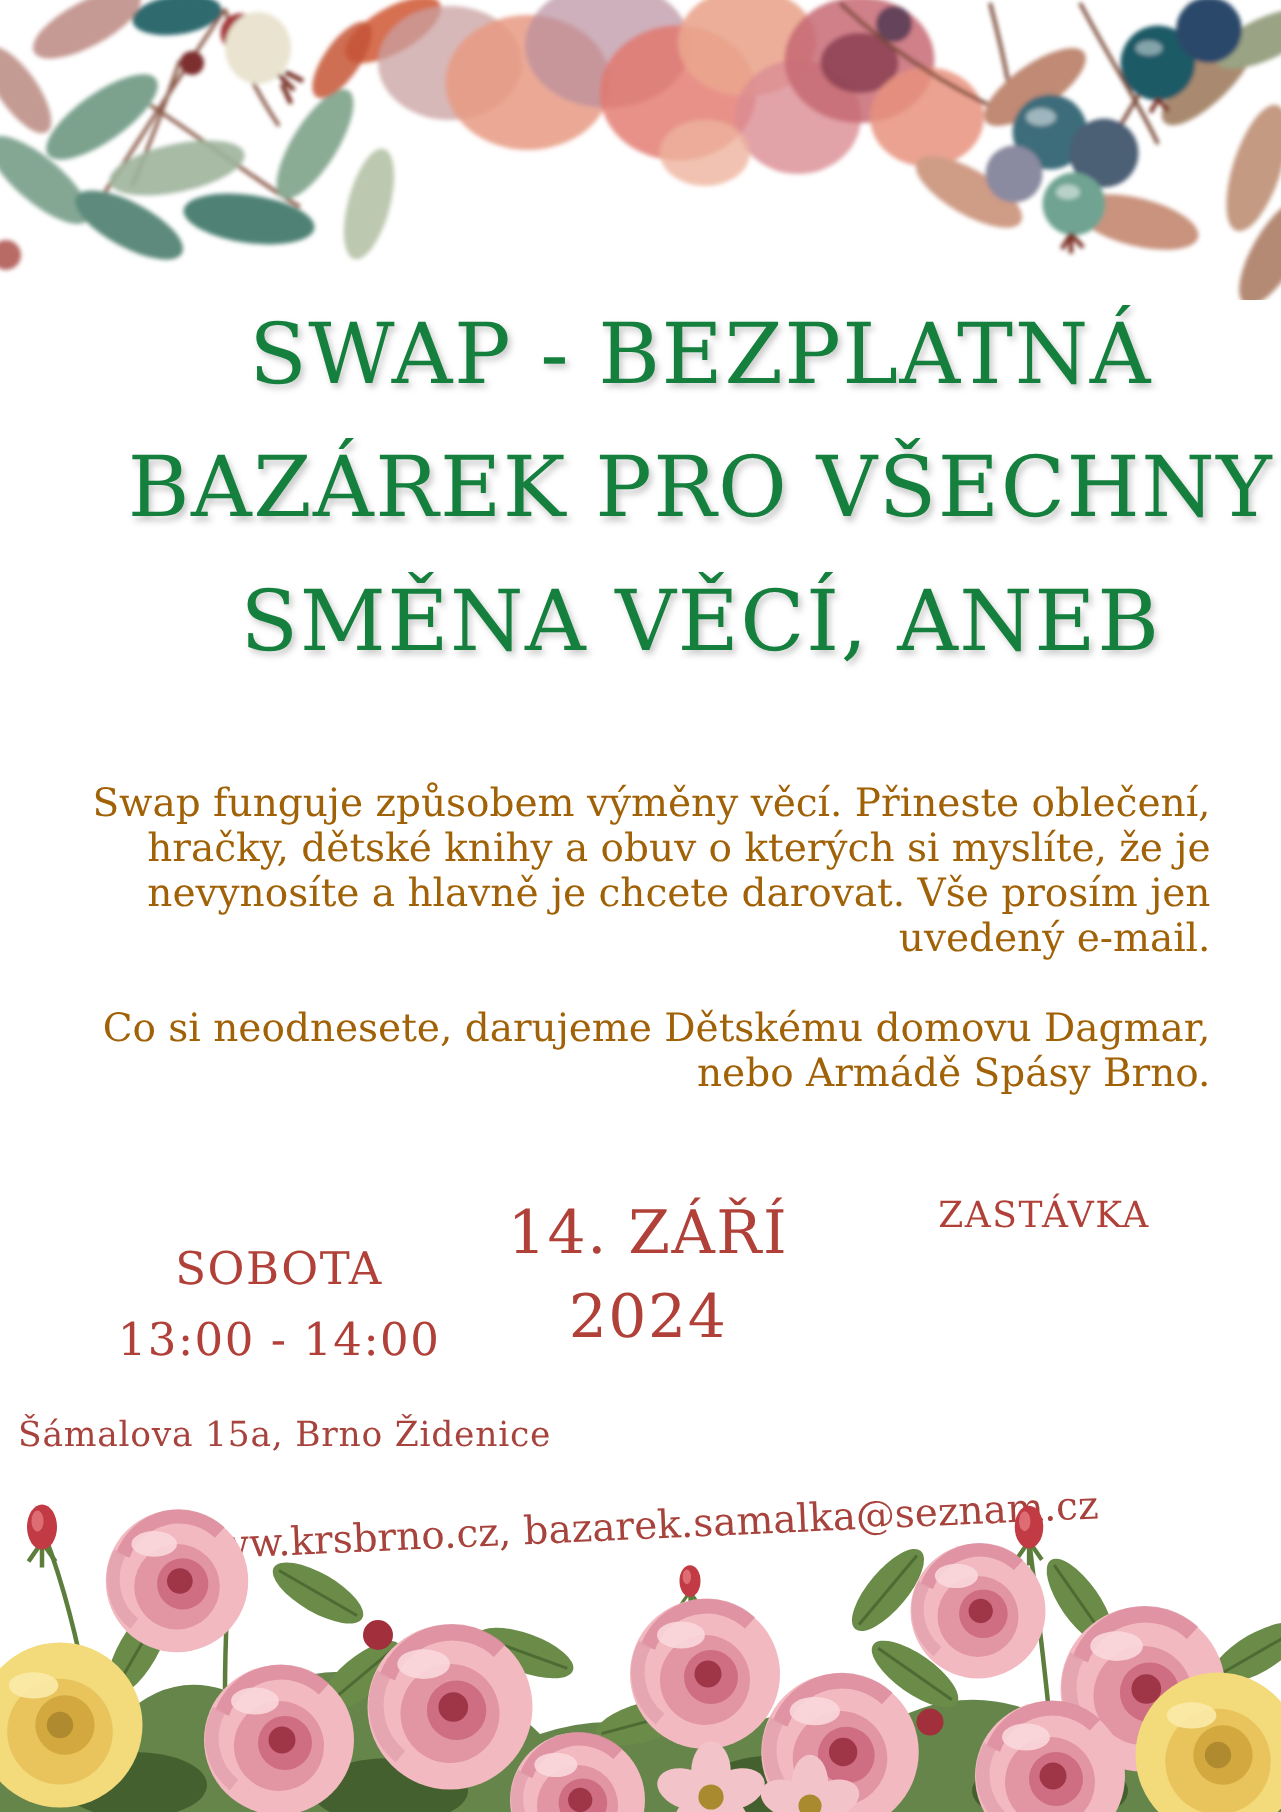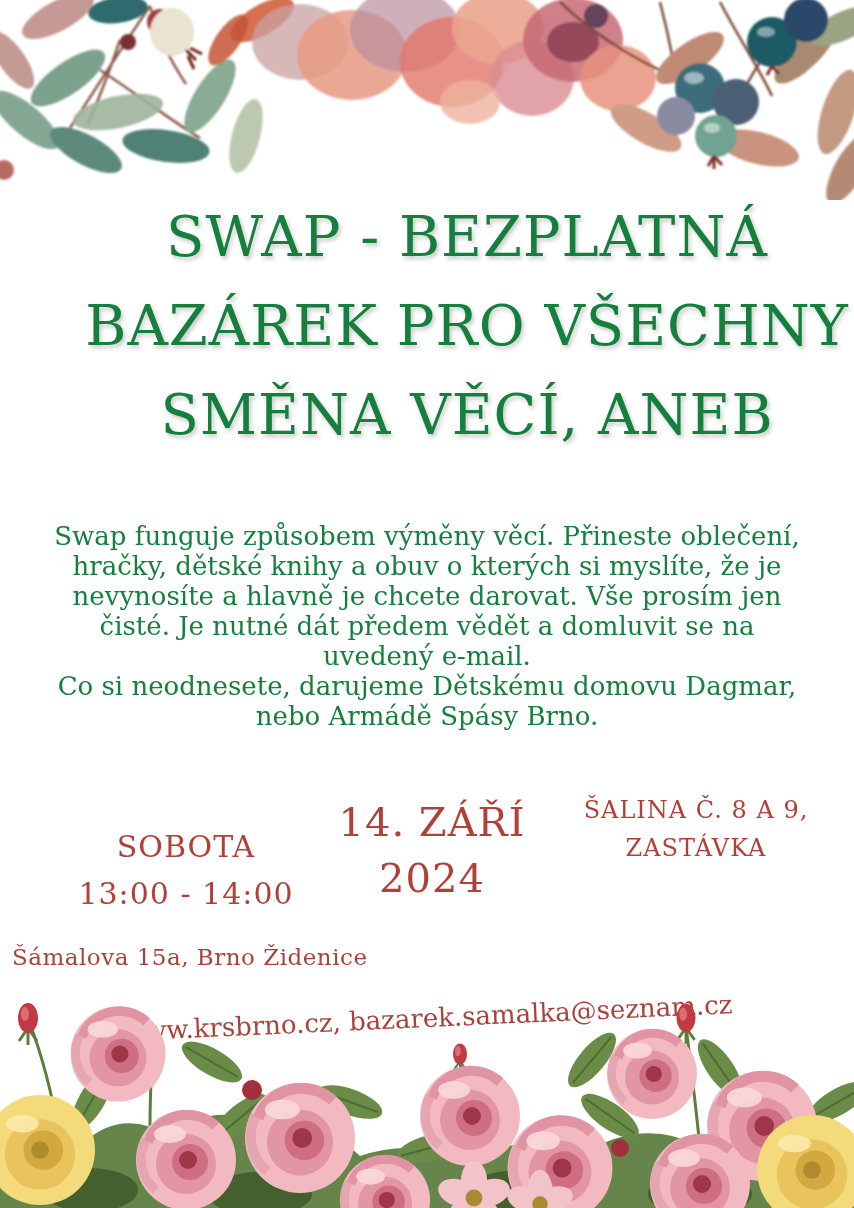--- a/index.html
+++ b/index.html
@@ -12,22 +12,22 @@
   .floral-bottom{bottom:0;}
   .title{
     position:absolute;top:192px;left:0;width:100%;margin:0;
     text-align:center;font-size:56px;line-height:89px;font-weight:400;
     color:#15803d;letter-spacing:1px;
     text-shadow:2px 3px 4px rgba(110,110,110,.38);
     padding-left:40px;
   }
   .title span{display:block;}
   .desc{
-    position:absolute;left:47px;width:760px;margin:0;text-align:center;
-    font-size:26px;line-height:30px;color:#15803d;
+    position:absolute;left:47px;width:760px;margin:0;text-align:right;
+    font-size:26px;line-height:30px;color:#a16207;
   }
   .desc span{display:block;}
   .desc-1{top:521px;}
   .desc-2{top:671px;}
   .col{position:absolute;text-align:center;color:#b04038;}
   .col div{display:block;}
   .col-schedule{top:799px;left:52px;width:268px;font-size:30px;line-height:47px;letter-spacing:1px;margin-top:24px;}
   .col-date{top:794px;left:328px;width:208px;font-size:40px;line-height:56px;letter-spacing:1px;}
   .col-transport{top:791px;left:570px;width:252px;font-size:24px;line-height:38px;letter-spacing:1px;}
   .address{
@@ -114,38 +114,36 @@
   <h1 class="title">
     <span>SWAP - BEZPLATNÁ</span>
     <span>BAZÁREK PRO VŠECHNY</span>
     <span>SMĚNA VĚCÍ, ANEB</span>
   </h1>
 
   <p class="desc desc-1">
     <span>Swap funguje způsobem výměny věcí. Přineste oblečení,</span>
     <span>hračky, dětské knihy a obuv o kterých si myslíte, že je</span>
     <span>nevynosíte a hlavně je chcete darovat. Vše prosím jen</span>
-    <span>čisté. Je nutné dát předem vědět a domluvit se na</span>
     <span>uvedený e-mail.</span>
   </p>
   <p class="desc desc-2">
     <span>Co si neodnesete, darujeme Dětskému domovu Dagmar,</span>
     <span>nebo Armádě Spásy Brno.</span>
   </p>
 
   <div class="col col-schedule">
     <div>SOBOTA</div>
     <div>13:00 - 14:00</div>
   </div>
   <div class="col col-date">
     <div>14. ZÁŘÍ</div>
     <div>2024</div>
   </div>
   <div class="col col-transport">
-    <div>ŠALINA Č. 8 A 9,</div>
     <div>ZASTÁVKA</div>
   </div>
 
   <div class="address">Šámalova 15a, Brno Židenice</div>
   <div class="contact">www.krsbrno.cz, bazarek.samalka@seznam.cz</div>
 
   <svg class="floral floral-bottom" width="854" height="210" viewBox="0 0 854 210" aria-hidden="true">
     <defs>
       <g id="rosep">
         <circle r="50" fill="#f2b9c0"></circle>

